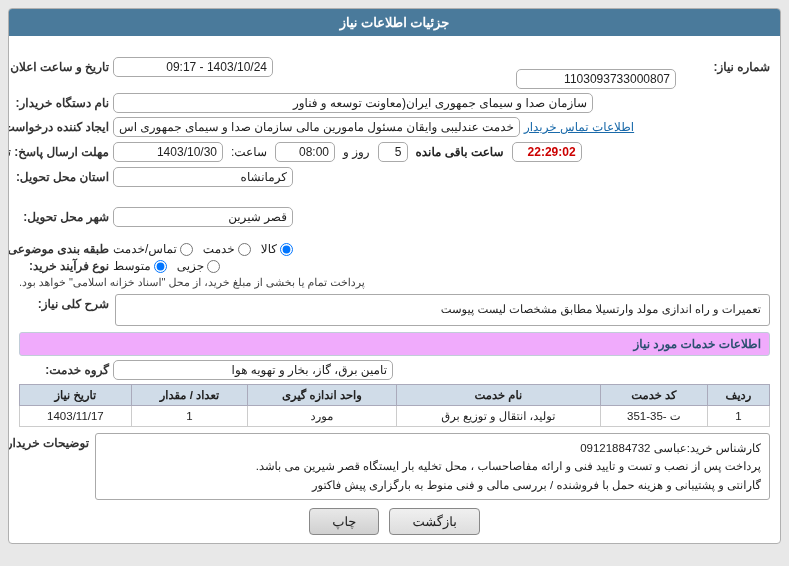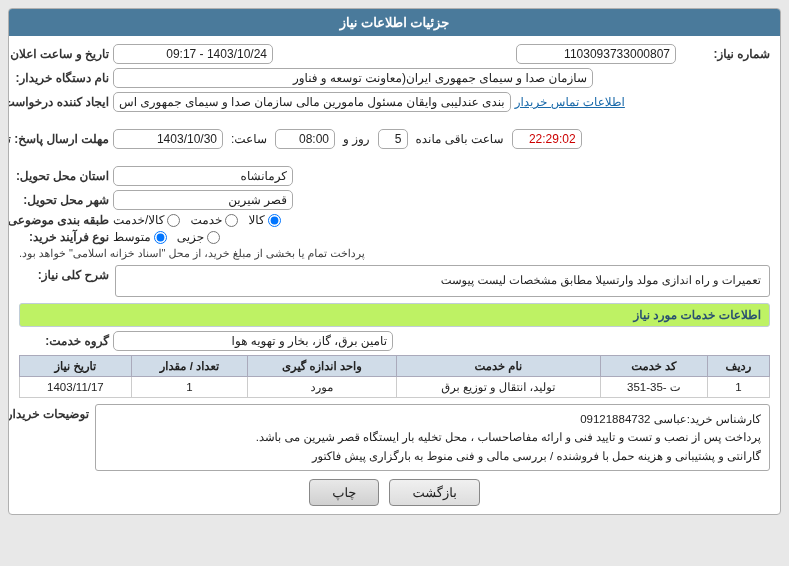--- a/index.html
+++ b/index.html
@@ -44,21 +44,21 @@
       border: 1px solid #aaa;
       background: #fff;
       padding: 2px 5px;
       border-radius: 5px;
       display: inline-block;
       min-width: 80px;
       text-align: right;
     }
     
     .section-header {
-      background: #bef264;
+      background: #f0abfc;
       border: 1px solid #c0cdd8;
       border-radius: 3px;
       padding: 4px 8px;
       margin: 6px 0 4px 0;
       font-weight: bold;
       color: #2a5070;
       text-align: right;
       font-size: 12px;
     }
     
@@ -155,64 +155,64 @@
     <div class="card-header">
       <span>جزئیات اطلاعات نیاز</span>
     </div>
 
     <div class="card-body">
 
       <div class="row-line" style="margin-bottom:4px;">
         <span class="label-cell">تاریخ و ساعت اعلان عمومی:</span>
         <span class="input-box" style="min-width:160px;">1403/10/24 - 09:17</span>
         <span style="flex:1;"></span>
-        <span class="input-box" style="min-width:160px;">1103093733000807</span>
+        <span class="input-box" style="min-width:160px;margin-top:25px;">1103093733000807</span>
         <span class="label-cell">شماره نیاز:</span>
       </div>
 
       <div class="row-line" style="margin-bottom:4px;">
         <span class="label-cell">نام دستگاه خریدار:</span>
         <span class="input-box" style="min-width:480px;max-width:500px;">سازمان صدا و سیمای جمهوری ایران(معاونت توسعه و فناور</span>
       </div>
 
       <div class="row-line" style="margin-bottom:4px;">
         <span class="label-cell">ایجاد کننده درخواست:</span>
-        <span class="input-box" style="min-width:360px;">بندی عندلیبی وایقان مسئول مامورین مالی  سازمان صدا و سیمای جمهوری اس</span>
+        <span class="input-box" style="min-width:360px;">خدمت عندلیبی وایقان مسئول مامورین مالی  سازمان صدا و سیمای جمهوری اس</span>
         <span class="link-like">اطلاعات تماس خریدار</span>
       </div>
 
       <div class="row-line" style="margin-bottom:4px; flex-wrap:wrap;">
         <span class="label-cell">مهلت ارسال پاسخ: تا تاریخ:</span>
         <span class="input-box" style="min-width:110px;">1403/10/30</span>
         <span style="margin:0 4px;">ساعت:</span>
         <span class="input-box" style="min-width:60px;">08:00</span>
         <span style="margin:0 4px;">روز و</span>
         <span class="input-box" style="min-width:30px;">5</span>
-        <span style="margin:16px 4px;">ساعت باقی مانده</span>
-        <span class="input-box highlight-red" style="min-width:70px;">22:29:02</span>
-      </div>
-
-      <div style="display:flex; flex-direction:row-reverse; gap:20px; margin-bottom:4px;">
+        <span style="margin:4px 4px;font-weight:bold;">ساعت باقی مانده</span>
+        <span class="input-box highlight-red" style="min-width:70px;font-weight:bold;">22:29:02</span>
+      </div>
+
+      <div style="display:flex; flex-direction:row-reverse; gap:20px; margin-bottom:20px;">
         <div class="row-line" style="flex:1; margin-bottom:0;">
           <span class="label-cell">استان محل تحویل:</span>
           <span class="input-box" style="min-width:180px;">کرمانشاه</span>
         </div>
       </div>
       <div style="display:flex; flex-direction:row-reverse; gap:20px; margin-bottom:3px;">
-        <div class="row-line" style="flex:1; margin-bottom:0;">
+        <div class="row-line" style="flex:1; margin-bottom:12px;">
           <span class="label-cell">شهر محل تحویل:</span>
           <span class="input-box" style="min-width:180px;">قصر شیرین</span>
         </div>
       </div>
 
       <div class="row-line" style="margin-bottom:3px;">
         <span class="label-cell">طبقه بندی موضوعی:</span>
         <div class="radio-group">
           <div class="radio-item">
-            <span>کالا/خدمت</span>
+            <span>تماس/خدمت</span>
             <input type="radio" name="category" style="">
           </div>
           <div class="radio-item">
             <span>خدمت</span>
             <input type="radio" name="category" style="">
           </div>
           <div class="radio-item">
             <span>کالا</span>
             <input type="radio" name="category" checked="" style="">
           </div>

